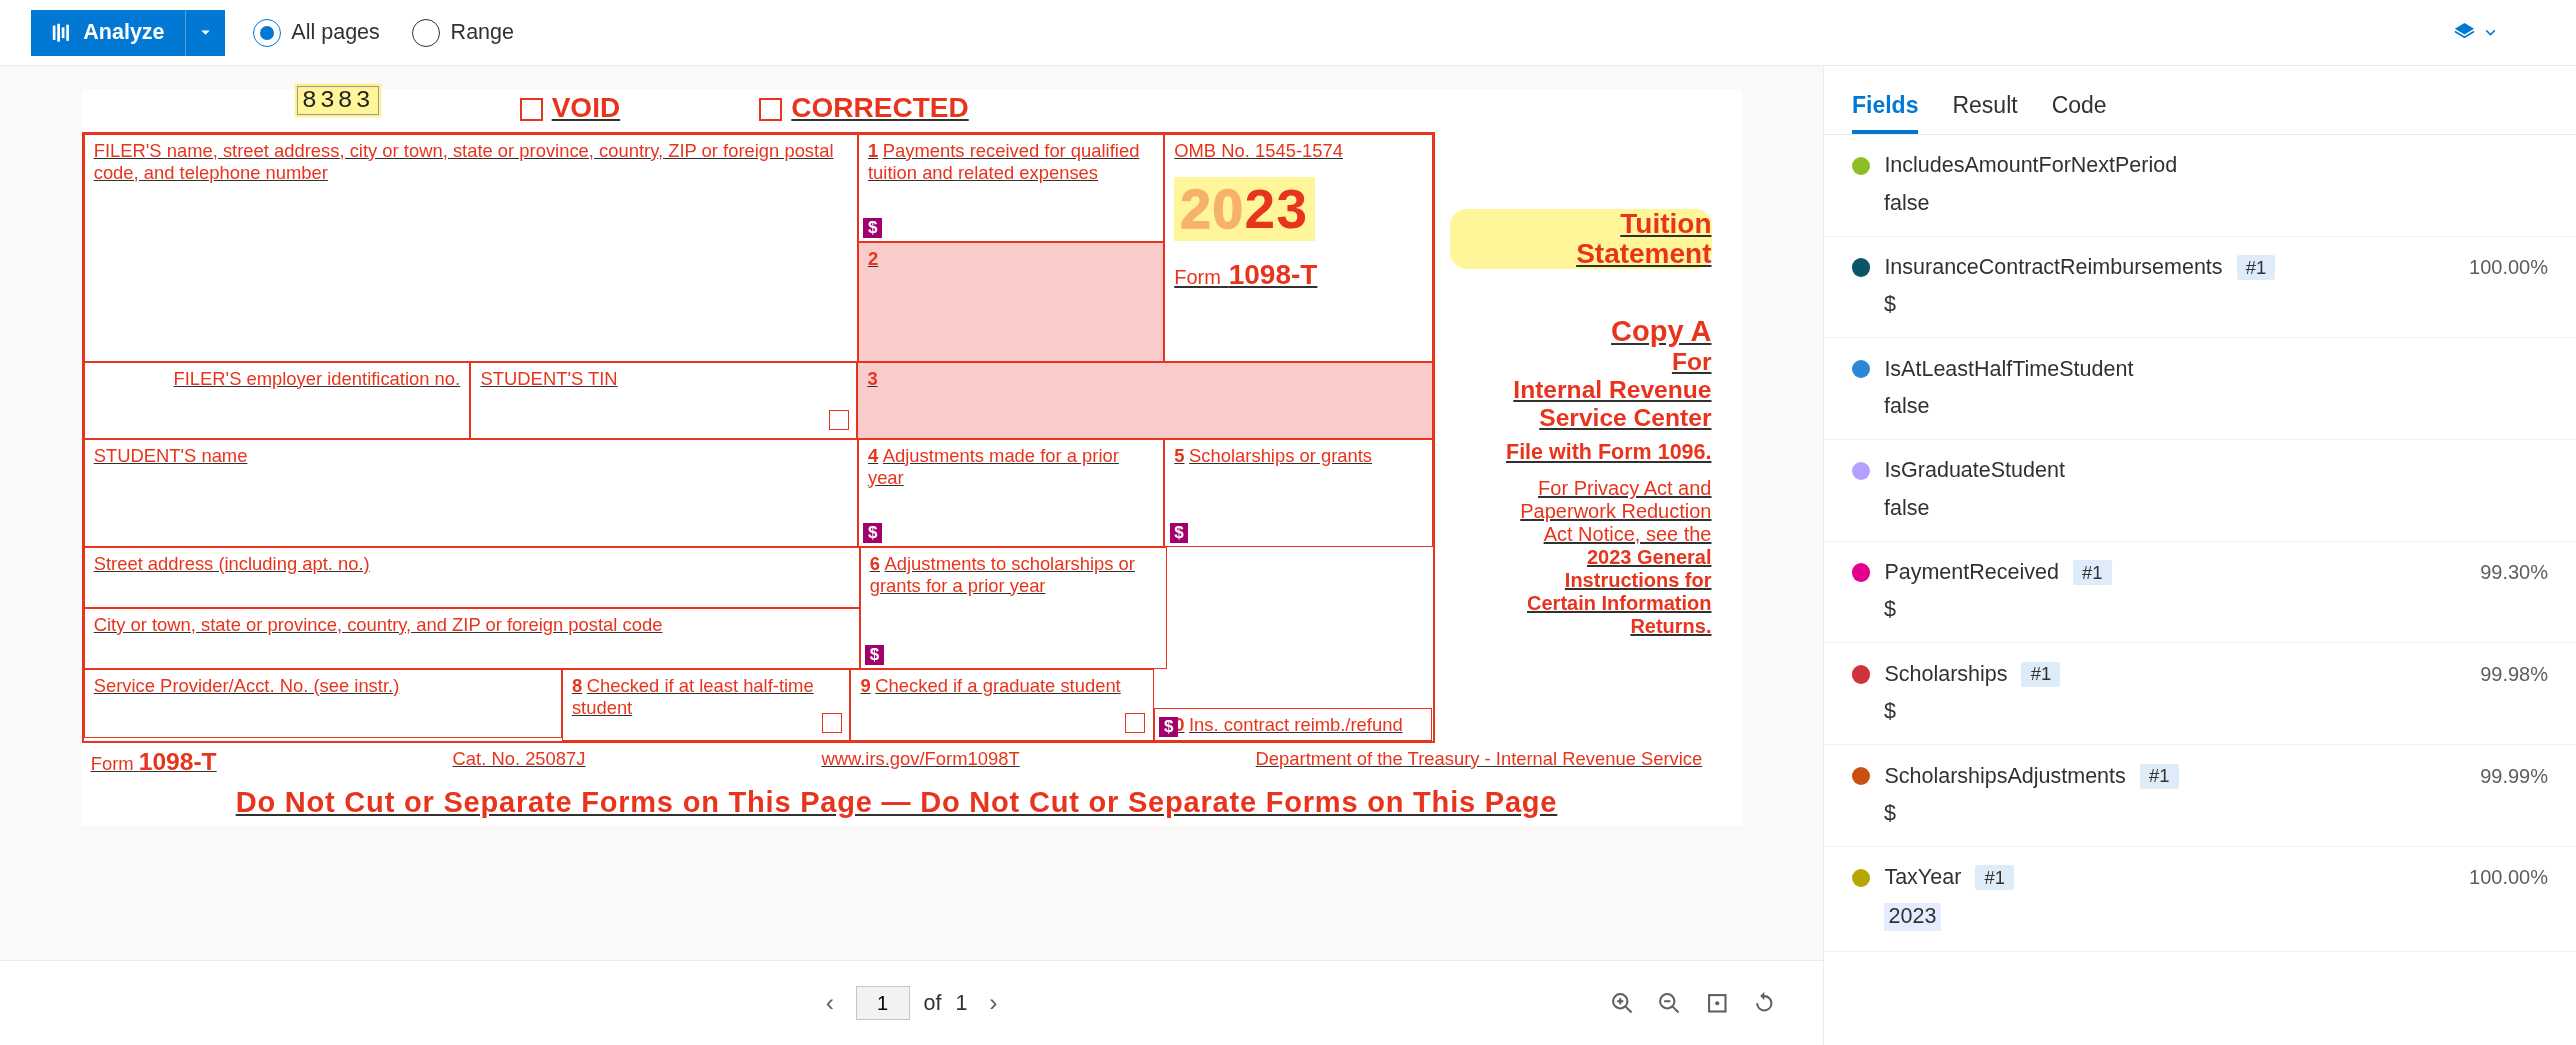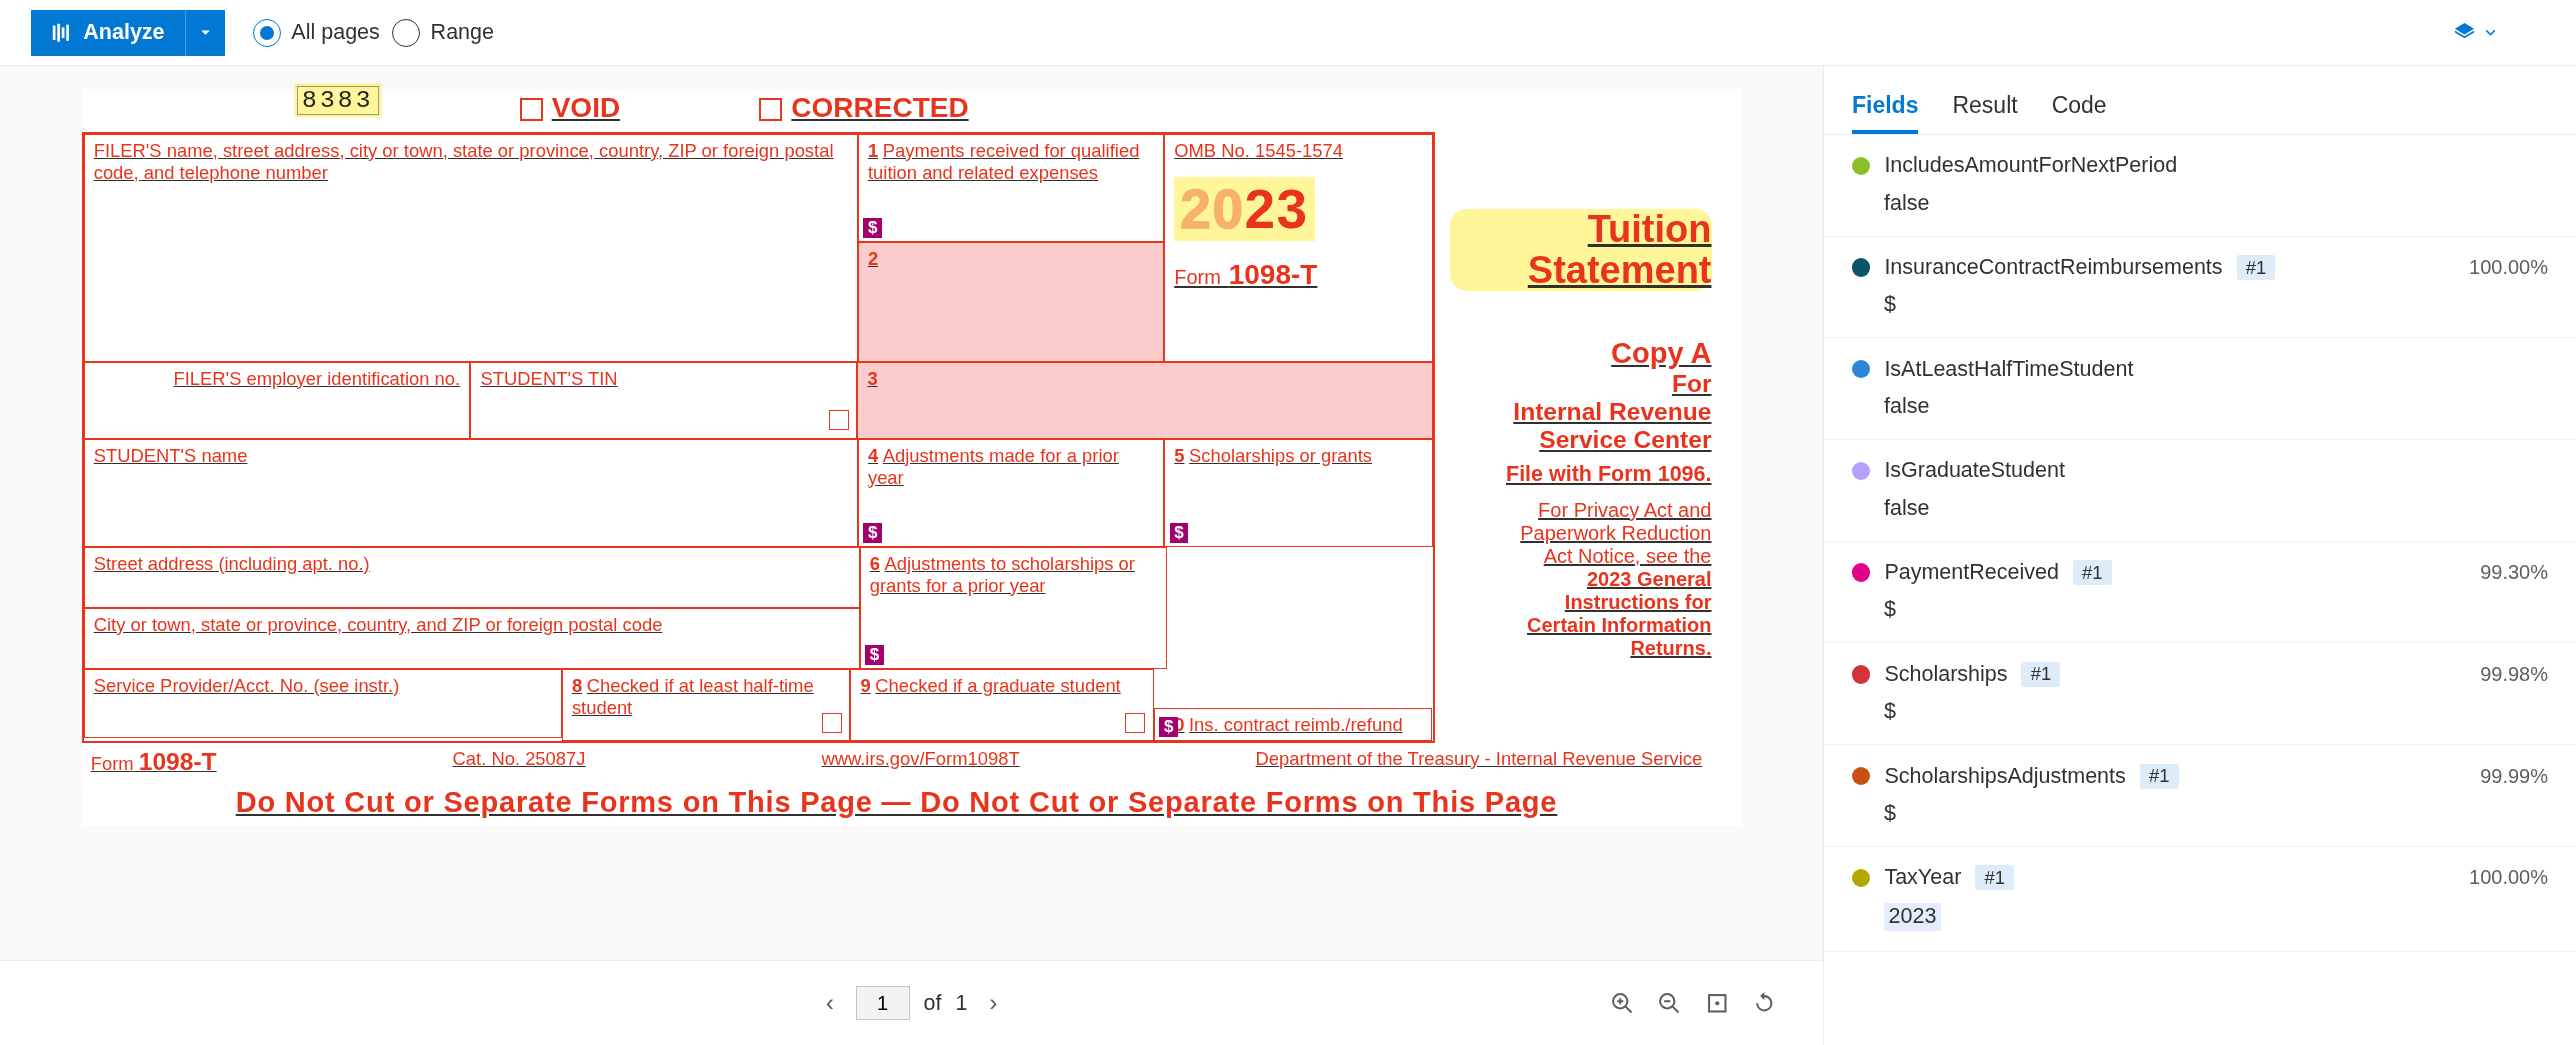--- a/index.html
+++ b/index.html
@@ -4,42 +4,42 @@
 <style>
 * { box-sizing: border-box; margin: 0; padding: 0; }
 body { font-family: "Segoe UI", Arial, sans-serif; font-size: 10.8px; color: #323130; background: #fff; overflow: hidden; }
 .app { display: flex; flex-direction: column; width: 2576px; height: 1045px; }
 .topbar { display: flex; align-items: center; height: 66px; padding: 0 31px; background: #fff; border-bottom: 0.8px solid #edebe9; }
 .btn-analyze-wrap { display: flex; align-items: stretch; height: 46px; }
 .btn-analyze { display: flex; align-items: center; gap: 10.8px; background: #0078d4; color: #fff; border: none; padding: 0 20px; font-size: 21.5px; font-weight: 600; cursor: pointer; height: 100%; }
 .btn-analyze svg { width: 21.5px; height: 21.5px; }
 .btn-analyze-chev { background: #0078d4; border: none; border-left: 0.8px solid rgba(255,255,255,0.3); width: 40px; display:flex; align-items:center; justify-content:center; cursor:pointer; }
 .btn-analyze-chev svg { width: 17px; height: 17px; fill:#fff; }
-.radio-group { display:flex; align-items:flex-end; gap: 12px; margin-left: 28px; }
+.radio-group { display:flex; align-items:flex-end; gap: 32px; margin-left: 28px; }
 .radio-opt { display:flex; align-items:center; gap: 10.8px; font-size: 21.5px; cursor:pointer; }
 .radio-outer { width: 28px; height:28px; border: 1.5px solid #323130; border-radius:50%; display:flex; align-items:center; justify-content:center; }
 .radio-outer.sel { border-color:#0078d4; }
 .radio-inner { width:14px; height:14px; border-radius:50%; background:#0078d4; }
 .top-spacer { flex:1; }
 .layers-btn { display:flex; align-items:center; gap:6.1px; cursor:pointer; color:#0078d4; margin-right: 46px; }
 .layers-btn svg { width:23px; height:23px; }
 
 .main { flex:1; display:flex; overflow:hidden; }
 .doc-pane { flex:1; display:flex; flex-direction:column; background:#faf9f8; overflow:hidden; }
 .doc-canvas { flex:1; display:flex; align-items:flex-start; justify-content:center; padding: 23px 0 0 0; overflow:auto; background:#faf9f8; position:relative;text-decoration:underline; }
 .doc-page { background:#fff; width: 1660px; position:relative; }
 .form1098 { font-family: Arial, Helvetica, sans-serif; color:#e8341c; position:relative; }
 .form-top { display:flex; align-items:center; gap: 31px; padding: 0 0 4.6px 215px; font-size:28px; font-weight:600; }
 .ctrl-badge { position:absolute; left:215px; top:-3.1px; background:#fff; border:0.8px solid #999; padding:0 4.6px; font-family: "Courier New", monospace; font-size:24.6px; letter-spacing:3.1px; color:#222; box-shadow: 0 0 0 2.3px rgba(255,230,0,0.45); }
 .checkbox { display:inline-block; width:23px; height:23px; border:2.3px solid #e8341c; margin-right:9.2px; vertical-align:middle; }
 .form-grid { border:2.3px solid #e8341c; position:relative; }
 .row { display:flex; }
 .cell { border:0.8px solid #e8341c; padding:4.6px 9.2px; font-size:18.4px; position:relative; }
 .cell .num { font-weight:700; margin-right:4.6px; }
-.title-red { font-size:38px; font-weight:700; line-height:1.08;border-radius:17px; }
+.title-red { font-size:28px; font-weight:700; line-height:1.08;border-radius:17px; }
 .year-box { font-size:55px; font-weight:800; letter-spacing:1.5px; }
 .year-box .y20 { color:#e8341c; opacity:0.35; -webkit-text-stroke:1.5px #e8341c; }
 .year-box .y23 { color:#e8341c; }
 .form-name { font-size:28px; font-weight:700; margin-top:18.4px; }
 .hl-yellow { background: rgba(255,230,0,0.4); }
 .hl-pink { background: rgba(244,160,160,0.55); }
 .bottom-line { display:flex; justify-content:space-between; font-size:18.4px; padding:4.6px 9.2px; }
 .donotcut { font-size:29px; font-weight:800; letter-spacing:0.8px; text-align:center; padding: 6.1px 0; }
 .dollar-mark { position:absolute; left:4.6px; bottom:3.1px; background:#a2006d; color:#fff; font-weight:700; font-size:17px; padding:0 4.6px; }
 .checkbox-sm { position:absolute; right:7.7px; bottom:7.7px; width:20px; height:20px; border:1.5px solid #e8341c; }

